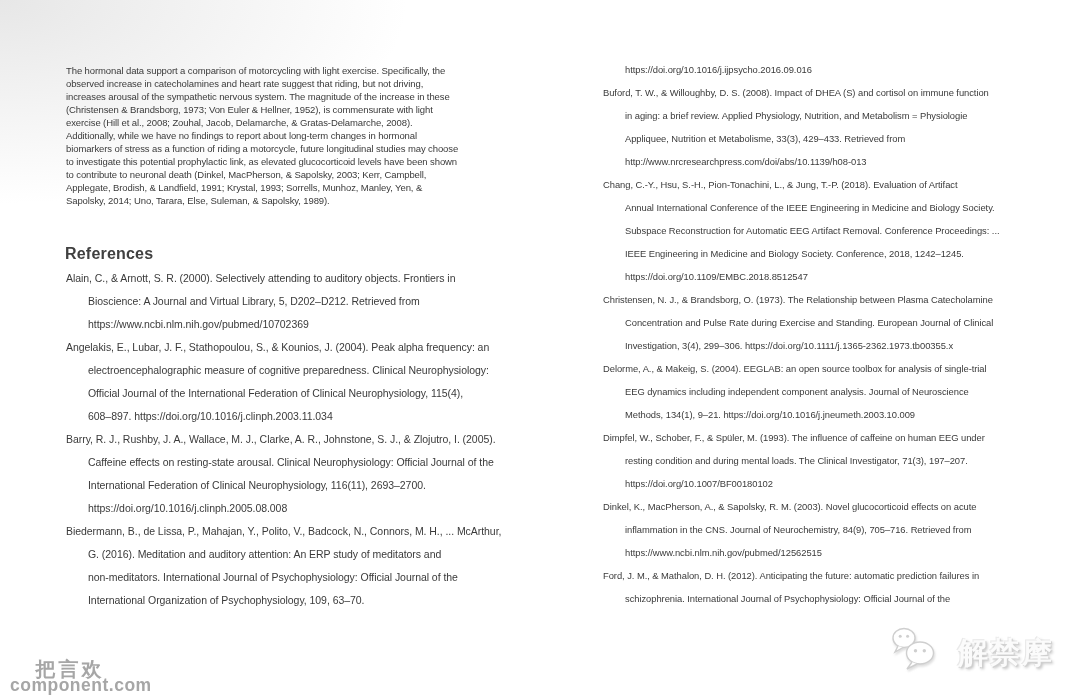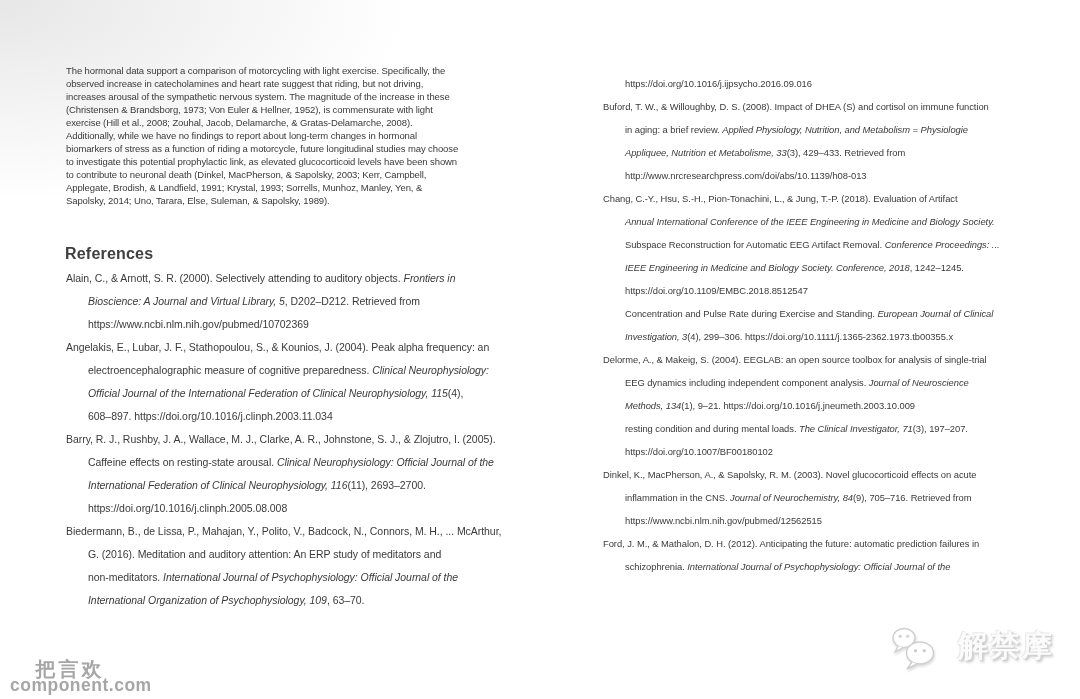--- a/index.html
+++ b/index.html
@@ -14,35 +14,35 @@
   .para{
     position:absolute;left:66px;top:64px;font-size:9.5px;line-height:13px;
     letter-spacing:-0.1px;white-space:nowrap;color:#3a3a3a;
   }
   .refs-heading{
     position:absolute;left:65px;top:245px;margin:0;font-size:16px;font-weight:bold;color:#404040;
     letter-spacing:0.2px;
   }
   .refs{position:absolute;white-space:nowrap;color:#3a3a3a;}
   .refs-left{left:66px;top:267px;font-size:10.5px;line-height:23px;letter-spacing:-0.05px;}
-  .refs-right{left:603px;top:72px;font-size:9.4px;line-height:23px;letter-spacing:-0.05px;}
+  .refs-right{left:603px;top:58px;font-size:9.4px;line-height:23px;letter-spacing:-0.05px;}
   .line{height:23px;}
   .para .line{height:13px;}
   .line.ind{padding-left:22px;}
-  .it{font-style:italic;}
+  .it{}
   
   .wm-left{
     position:absolute;left:10px;bottom:3px;width:120px;text-align:center;
     color:#a6a6a6;text-shadow:1px 1px 0 #ffffff;font-weight:bold;
   }
   .wm-left .cn{font-size:20px;line-height:19px;letter-spacing:3px;}
   .wm-left .url{font-size:17.5px;line-height:17px;letter-spacing:0.5px;margin-top:-2px;}
   
   .wm-right{
-    position:absolute;right:26px;top:626px;display:flex;align-items:flex-start;gap:20px;
+    position:absolute;right:26px;top:626px;display:flex;align-items:flex-end;gap:20px;
   }
   .wm-right .label{
     font-size:30px;font-weight:bold;color:#fbfbfb;letter-spacing:2px;
     text-shadow:1px 1px 0 #d0d0d0, 2px 2px 3px #c2c2c2, -1px -1px 0 #e9e9e9;
   }
   .wm-right svg{filter:drop-shadow(1px 2px 1px rgba(160,160,160,0.35));}
 </style>
 </head>
 <body>
 
@@ -87,25 +87,27 @@
       <div class="line ind"><span>https://doi.org/10.1016/j.ijpsycho.2016.09.016</span></div>
       <div class="line"><span>Buford, T. W., &amp; Willoughby, D. S. (2008). Impact of DHEA (S) and cortisol on immune function</span></div>
       <div class="line ind"><span>in aging: a brief review. </span><span class="it">Applied Physiology, Nutrition, and Metabolism = Physiologie</span></div>
       <div class="line ind"><span class="it">Appliquee, Nutrition et Metabolisme, 33</span><span>(3), 429–433. Retrieved from</span></div>
       <div class="line ind"><span>http://www.nrcresearchpress.com/doi/abs/10.1139/h08-013</span></div>
       <div class="line"><span>Chang, C.-Y., Hsu, S.-H., Pion-Tonachini, L., &amp; Jung, T.-P. (2018). Evaluation of Artifact</span></div>
       <div class="line ind"><span class="it">Annual International Conference of the IEEE Engineering in Medicine and Biology Society.</span></div>
       <div class="line ind"><span>Subspace Reconstruction for Automatic EEG Artifact Removal. </span><span class="it">Conference Proceedings: ...</span></div>
       <div class="line ind"><span class="it">IEEE Engineering in Medicine and Biology Society. Conference, 2018</span><span>, 1242–1245.</span></div>
       <div class="line ind"><span>https://doi.org/10.1109/EMBC.2018.8512547</span></div>
+      <div class="line"><span>Christensen, N. J., &amp; Brandsborg, O. (1973). The Relationship between Plasma Catecholamine</span></div>
       <div class="line ind"><span>Concentration and Pulse Rate during Exercise and Standing. </span><span class="it">European Journal of Clinical</span></div>
       <div class="line ind"><span class="it">Investigation, 3</span><span>(4), 299–306. https://doi.org/10.1111/j.1365-2362.1973.tb00355.x</span></div>
       <div class="line"><span>Delorme, A., &amp; Makeig, S. (2004). EEGLAB: an open source toolbox for analysis of single-trial</span></div>
       <div class="line ind"><span>EEG dynamics including independent component analysis. </span><span class="it">Journal of Neuroscience</span></div>
       <div class="line ind"><span class="it">Methods, 134</span><span>(1), 9–21. https://doi.org/10.1016/j.jneumeth.2003.10.009</span></div>
+      <div class="line"><span>Dimpfel, W., Schober, F., &amp; Spüler, M. (1993). The influence of caffeine on human EEG under</span></div>
       <div class="line ind"><span>resting condition and during mental loads. </span><span class="it">The Clinical Investigator, 71</span><span>(3), 197–207.</span></div>
       <div class="line ind"><span>https://doi.org/10.1007/BF00180102</span></div>
       <div class="line"><span>Dinkel, K., MacPherson, A., &amp; Sapolsky, R. M. (2003). Novel glucocorticoid effects on acute</span></div>
       <div class="line ind"><span>inflammation in the CNS. </span><span class="it">Journal of Neurochemistry, 84</span><span>(9), 705–716. Retrieved from</span></div>
       <div class="line ind"><span>https://www.ncbi.nlm.nih.gov/pubmed/12562515</span></div>
       <div class="line"><span>Ford, J. M., &amp; Mathalon, D. H. (2012). Anticipating the future: automatic prediction failures in</span></div>
       <div class="line ind"><span>schizophrenia. </span><span class="it">International Journal of Psychophysiology: Official Journal of the</span></div>
     </div>
 
   <div class="wm-left">

